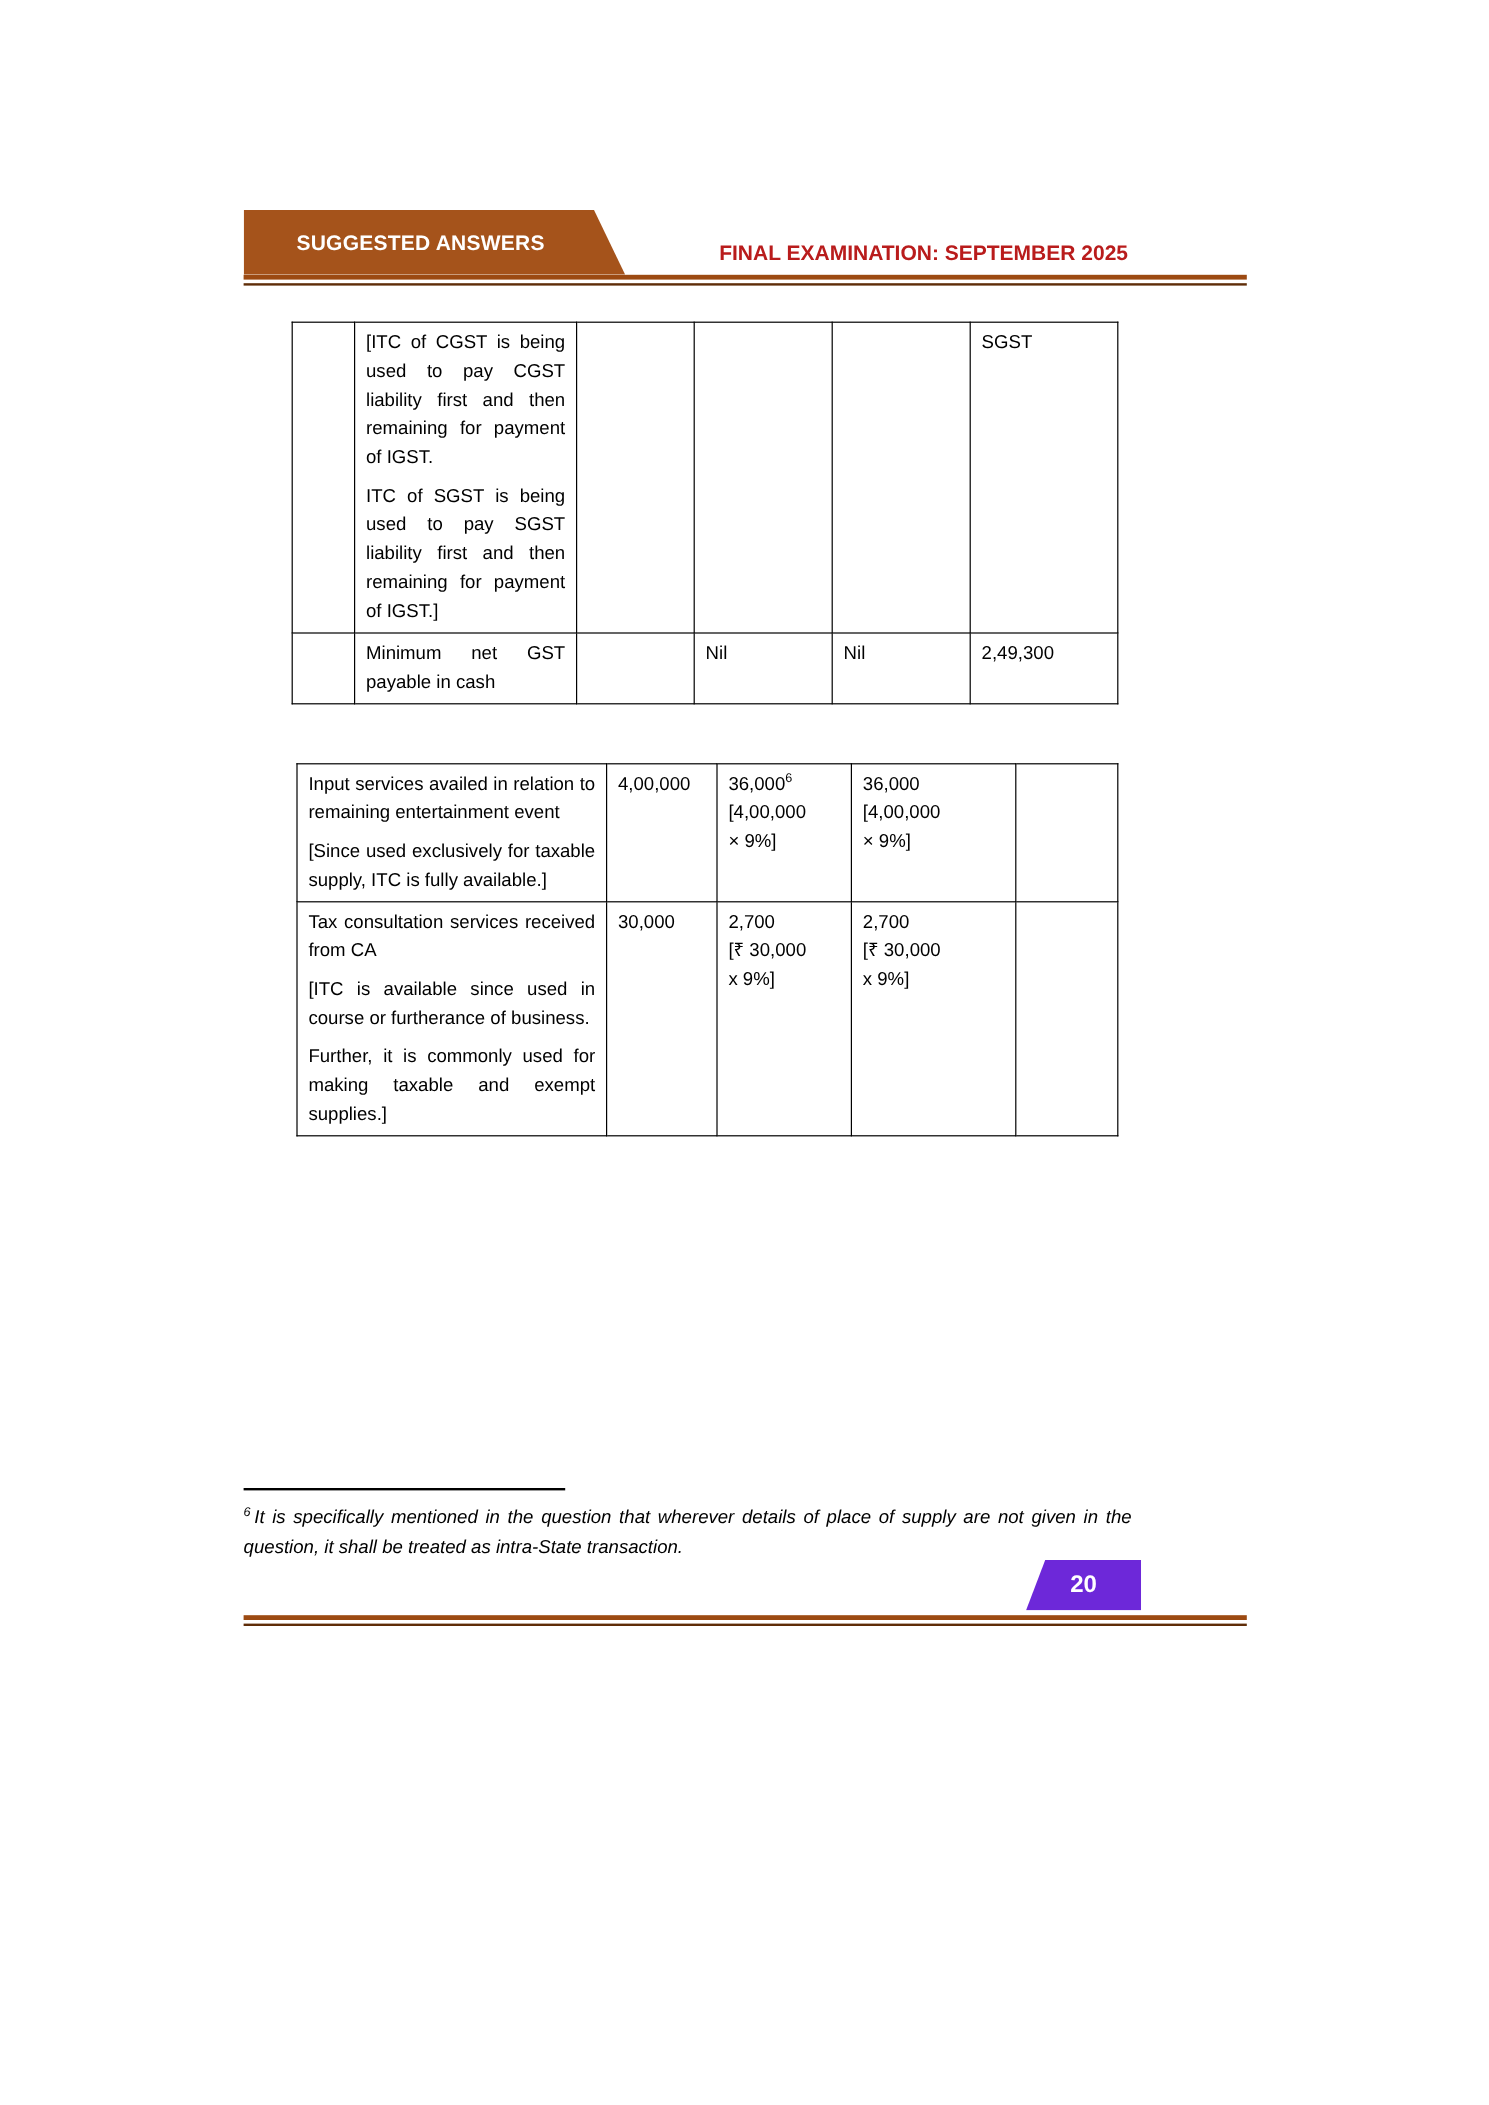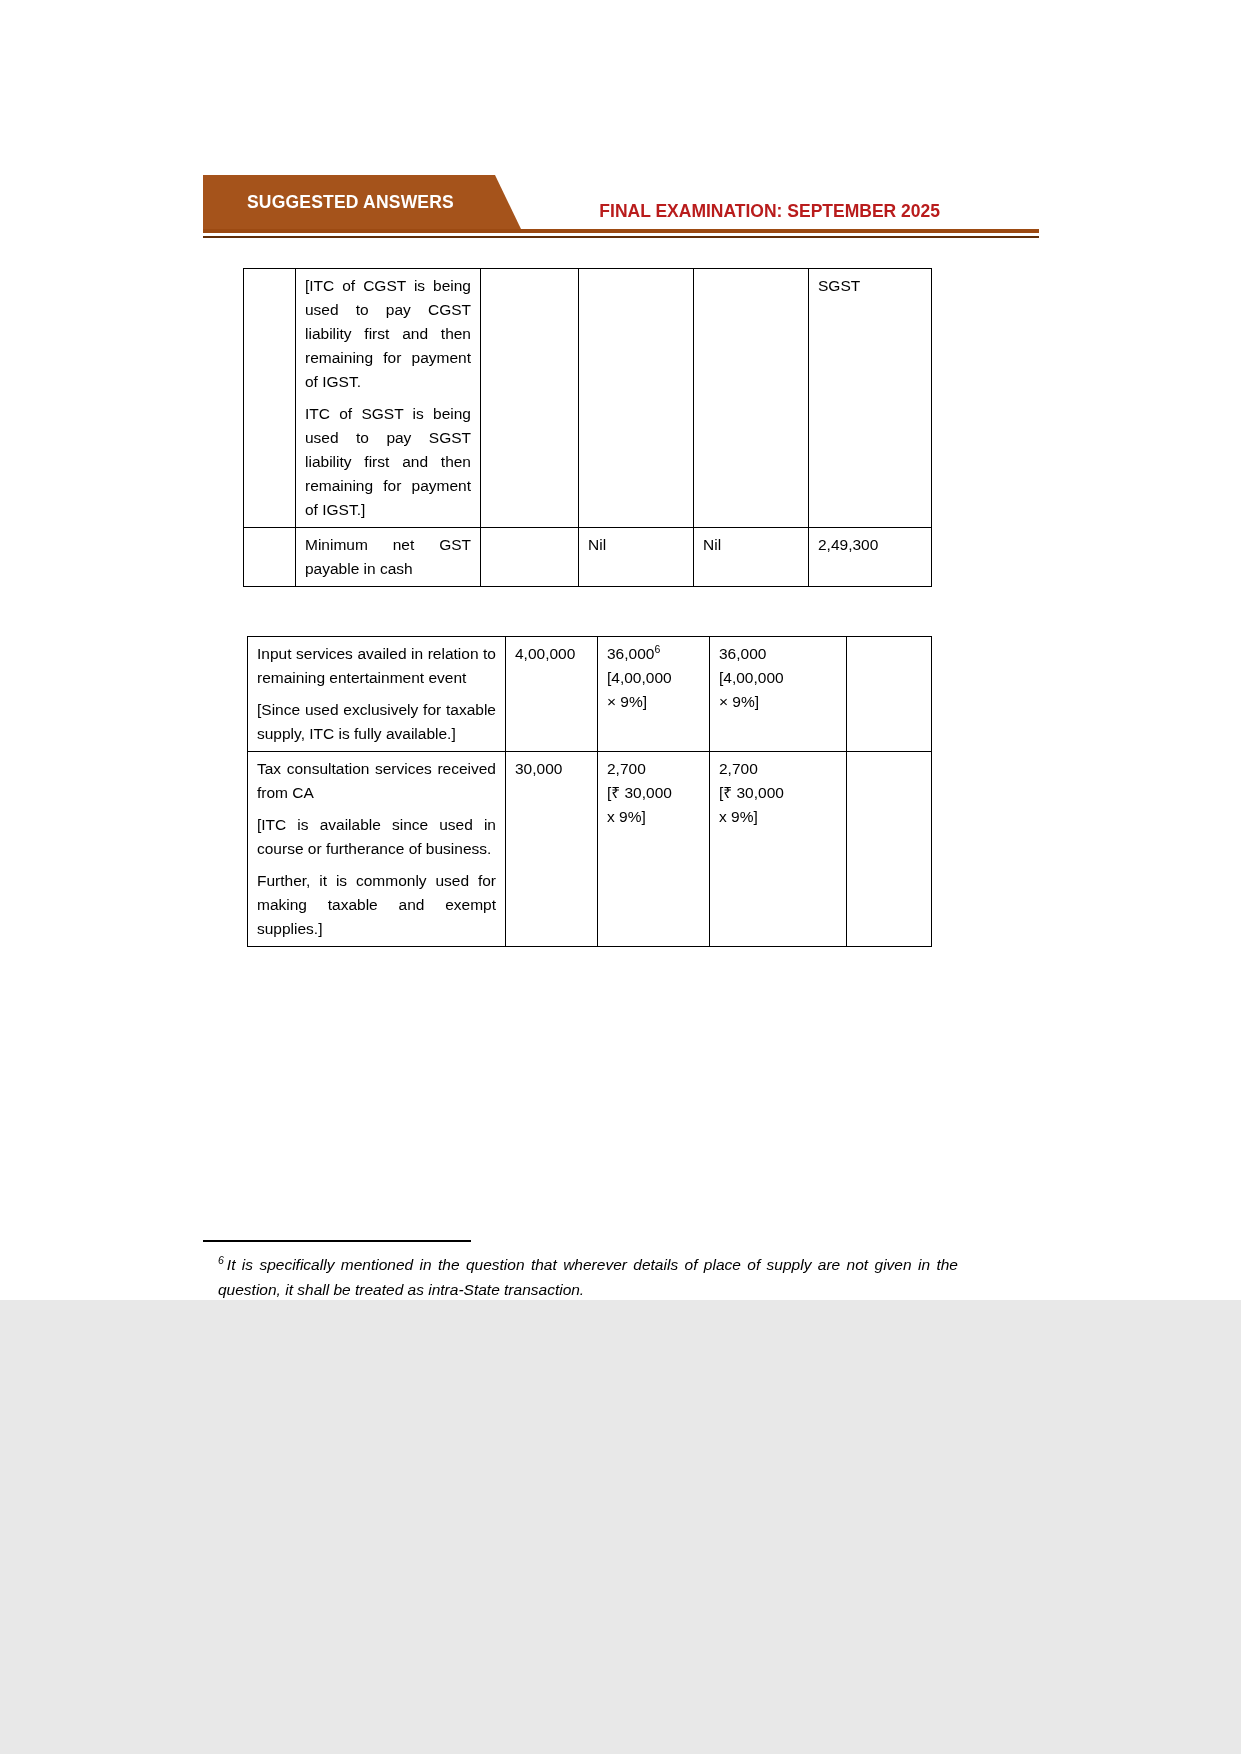--- a/index.html
+++ b/index.html
@@ -1,19 +1,19 @@
 <!DOCTYPE html>
 <html><head>
 <meta charset="utf-8">
 <style>
   * { margin:0; padding:0; box-sizing:border-box; }
   html,body { background:#e8e8e8; }
   body { font-family:"Liberation Sans", sans-serif; color:#000; }
   .page {
-    position:relative; width:1241px; height:1300px; background:#ffffff;
+    position:relative; width:1241px; height:1754px; background:#ffffff;
     margin:0 auto; overflow:hidden;padding-left:12px;
   }
 
   
   .banner {
     position:absolute; left:203px; top:175px; width:318px; height:54px;
     background:#a5531b;
     clip-path: polygon(0 0, calc(100% - 26px) 0, 100% 100%, 0 100%);
     display:flex; align-items:center; padding-left:44px;
     color:#ffffff; font-weight:bold; font-size:17.5px; letter-spacing:.2px;
@@ -50,31 +50,31 @@
     text-align:center; font-weight:bold; font-size:17px;
   }
 
   
   .fn-rule {
     position:absolute; left:203px; top:1240px; width:268px;
     border-top:2px solid #000;
   }
   .footnote {
     position:absolute; left:203px; top:1252px; width:740px;
-    font-style:italic; font-size:15.5px; line-height:25px; text-align:justify;margin-left:15px;
+    font-style:italic; font-size:15.5px; line-height:25px; text-align:justify;
   }
   .footnote sup { margin-right:3px; }
 
   
   .page-badge {
     position:absolute; left:855px; top:1300px; width:96px; height:42px;
-    background:#0369a1;
+    background:#6d28d9;
     clip-path: polygon(16px 0, 100% 0, 100% 100%, 0 100%);
     display:flex; align-items:center; justify-content:center;
-    color:#fff; font-weight:bold; font-size:17px;
+    color:#fff; font-weight:bold; font-size:20px;
   }
 </style>
 </head>
 <body>
 
 <div class="page">
 
   <div class="banner">
     <span>SUGGESTED ANSWERS</span>
   </div>

